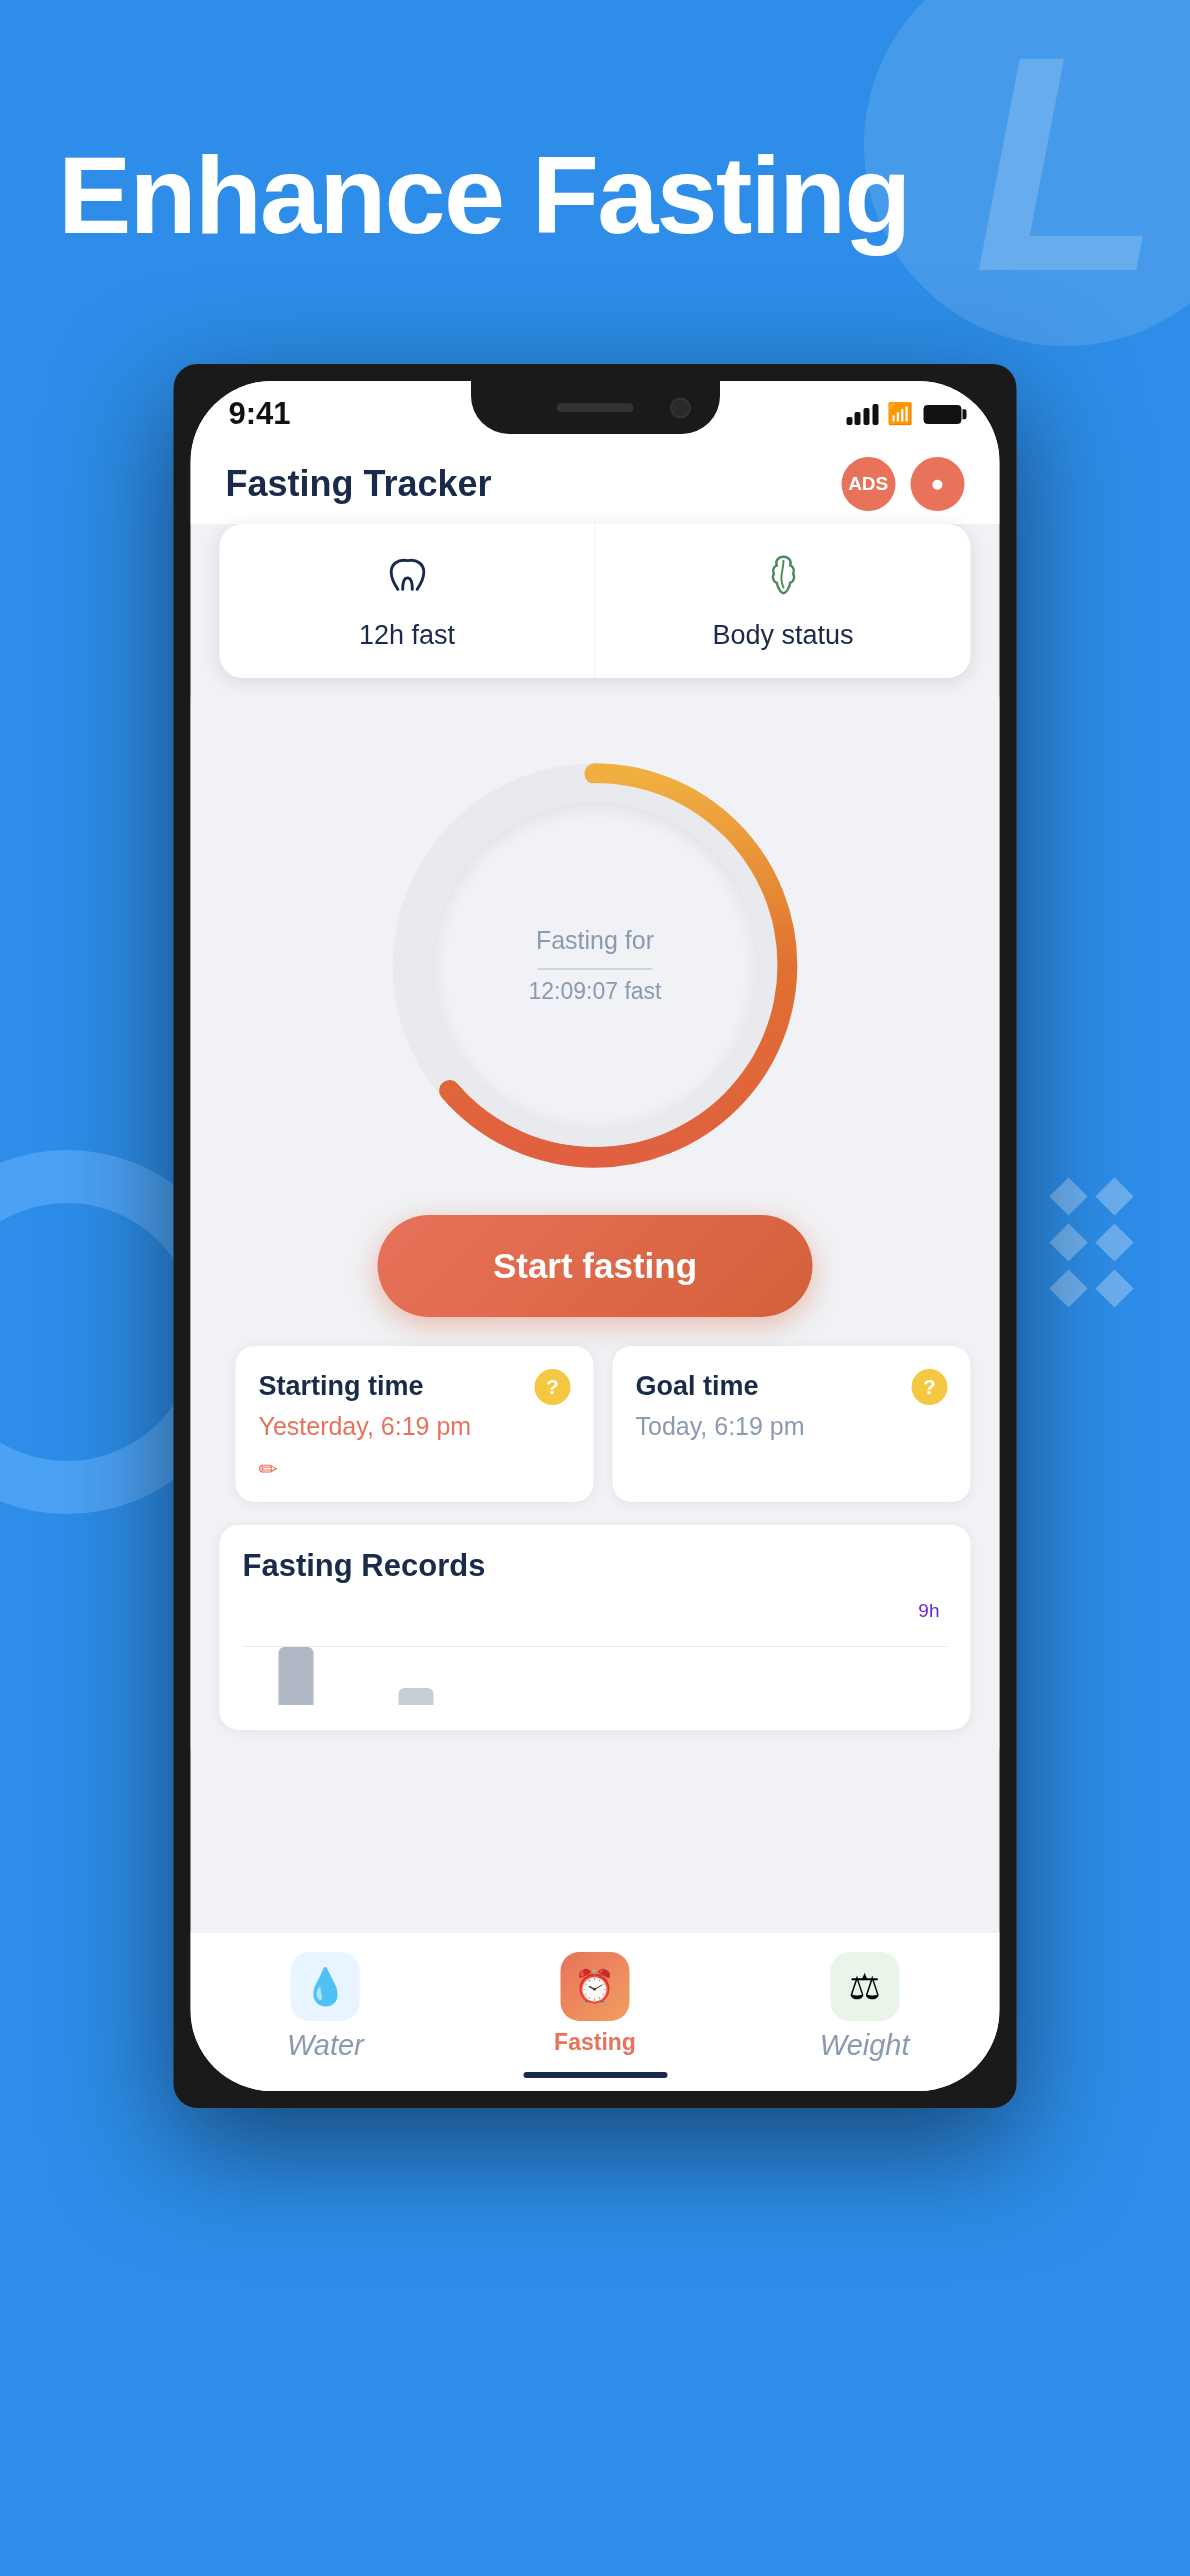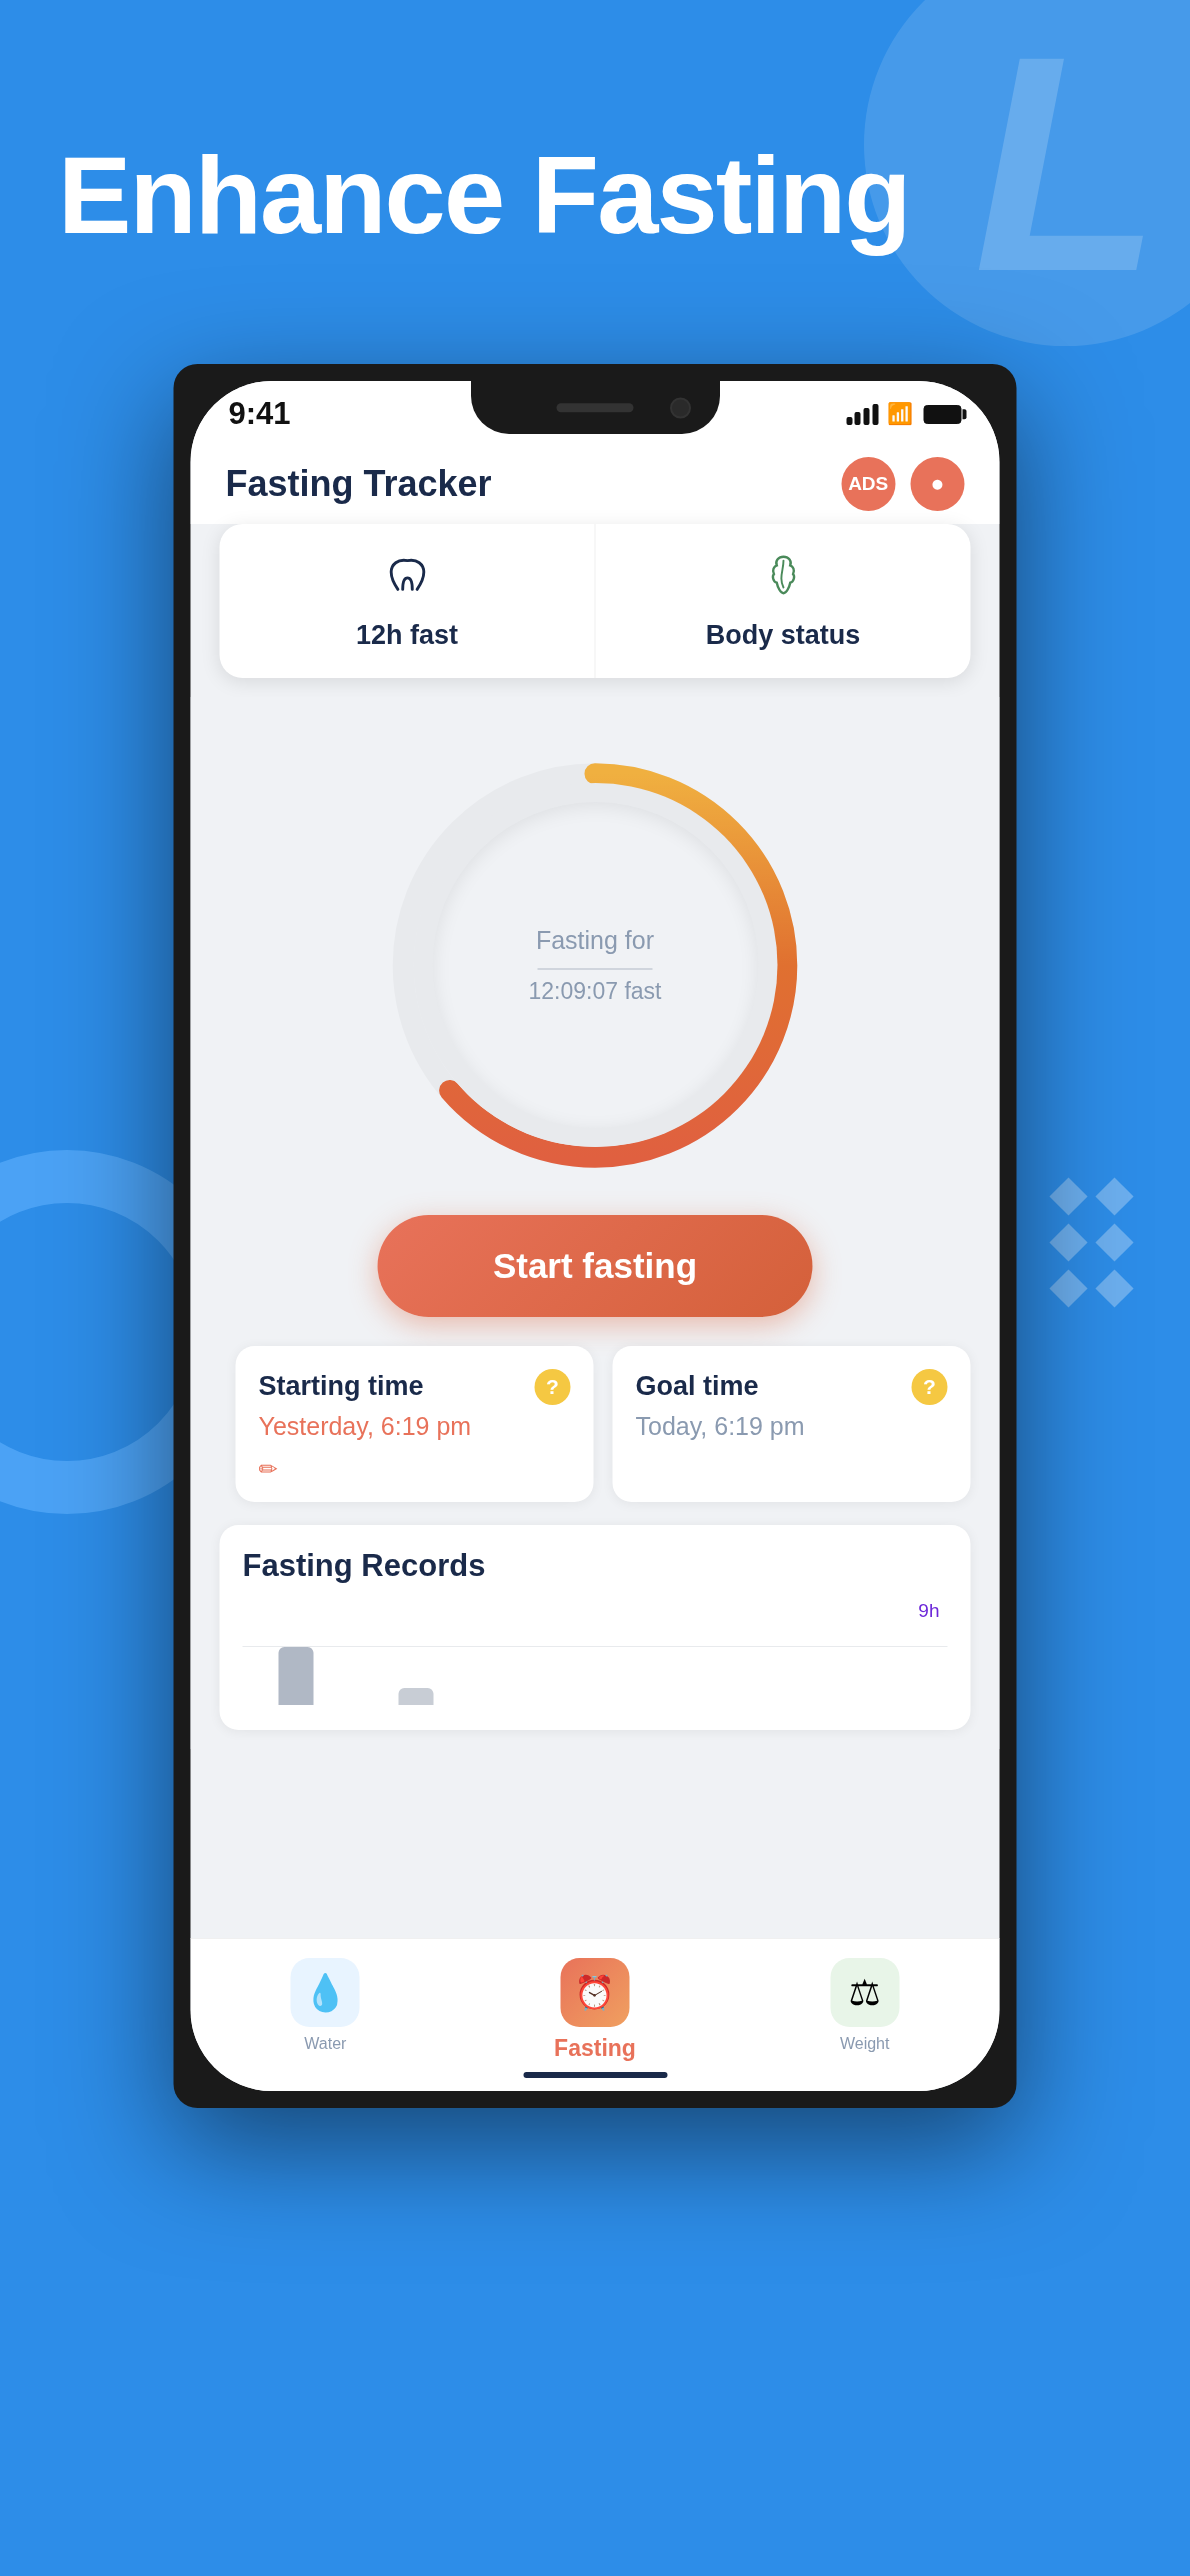--- a/index.html
+++ b/index.html
@@ -268,21 +268,21 @@
 
     .tab-icon {
       font-size: 46px;
       margin-bottom: 9.6px;
       color: #1a2a4a;
     }
 
     .tab-label {
       font-size: 27px;
       color: #1a2a4a;
-      font-weight: 700;
+      font-weight: 400;
     }
 
     
     .main-content {
       background: #f0f2f5;
       padding: 19px 29px;
     }
 
     
     .timer-section {
@@ -509,22 +509,23 @@
       align-items: center;
       justify-content: center;
       font-size: 36px;
     }
 
     .nav-icon-water { background: #e8f4ff; }
     .nav-icon-fasting { background: linear-gradient(135deg, #e8725a, #f0a060); }
     .nav-icon-weight { background: #e8f5e8; }
 
     .nav-label {
-      font-size: 16px;
+      font-size: 29px;
       color: #8a9ab0;
+      font-style: italic;
     }
 
     .nav-label-active {
       font-size: 23px;
       color: #e8725a;
       font-weight: 600;
     }
 
     .scroll-indicator {
       position: absolute;

